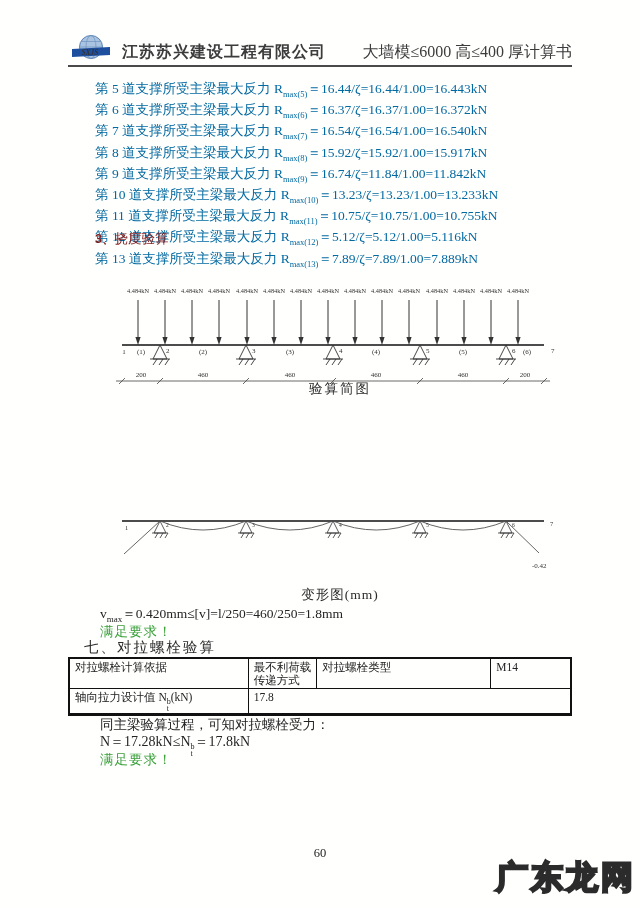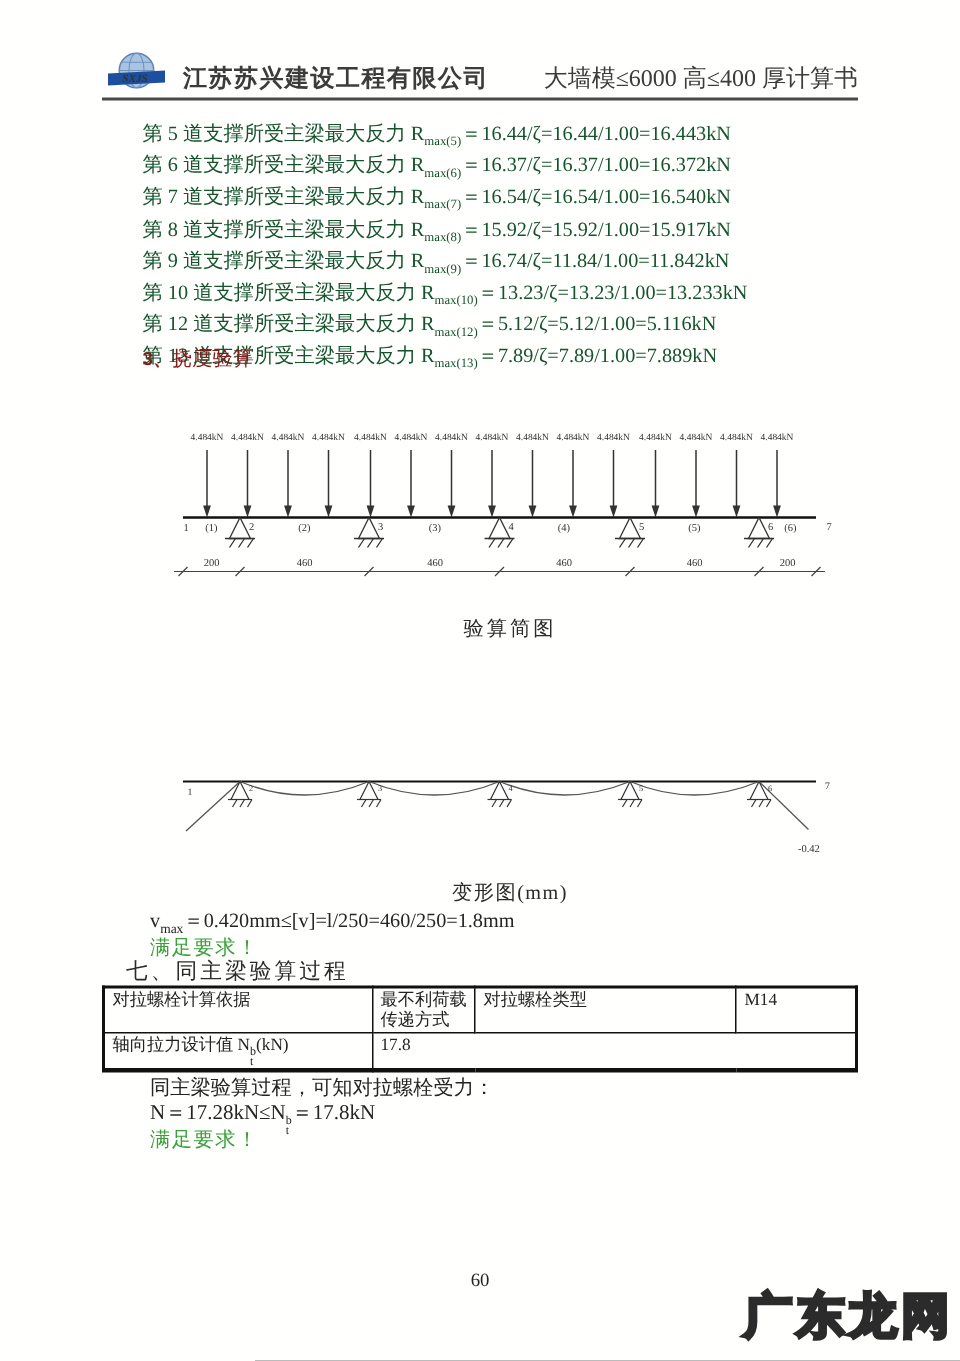--- a/index.html
+++ b/index.html
@@ -9,31 +9,31 @@
     background:#fffffe; overflow:hidden;
     font-family:"Liberation Serif","DejaVu Serif",serif;
     color:#2e2e2e;
   }
   
   .hdr-company { position:absolute; left:122px; top:42px; font-size:16px; color:#3c3c3c; letter-spacing:1px;font-weight:bold; }
   .hdr-title   { position:absolute; right:68px; top:42px; font-size:16px; color:#3c3c3c; }
   .hdr-rule    { position:absolute; left:68px; top:65px; width:504px; height:2px; background:#4a4a4a; }
   .logo { position:absolute; left:70px; top:33px; width:48px; height:34px; }
   
-  .calc { position:absolute; left:95px; top:81px; width:480px; font-size:13.5px; line-height:16.5px; color:#14532d; }
+  .calc { position:absolute; left:95px; top:81px; width:480px; font-size:13.5px; line-height:16.5px; color:#0369a1; }
   .calc sub { font-size:8.5px; }
   
   .h3  { position:absolute; left:95px; top:230px; font-size:13.5px; color:#7f1d1d; }
   .h3 b { font-family:"Liberation Sans",sans-serif; font-size:12.5px; }
   .h7  { position:absolute; left:84px; top:638px; font-size:14.5px; color:#2a2a2a; letter-spacing:2px; }
   
   .svg-load   { position:absolute; left:110px; top:283px; }
   .svg-deform { position:absolute; left:110px; top:506px; }
   .cap { position:absolute; left:110px; width:460px; text-align:center; font-size:13.5px; color:#2a2a2a; letter-spacing:2px; }
-  .cap1 { top:410px; }
+  .cap1 { top:380px; }
   .cap2 { top:586px; letter-spacing:1px; }
   svg text { font-family:"Liberation Serif","DejaVu Serif",serif; fill:#333; }
   
   .fline { position:absolute; left:100px; font-size:13.5px; color:#242424; }
   .fline sub { font-size:9px; }
   .green { color:#3aa03a; letter-spacing:1px; }
   .stack { display:inline-flex; flex-direction:column; font-size:8px; line-height:6.5px; vertical-align:-3px; text-align:left; }
   
   .bolt-table { position:absolute; left:68px; top:657px; width:504px; border-collapse:collapse;
                 font-size:11.5px; color:#222; border:2px solid #111; border-bottom-width:3px; }
@@ -66,20 +66,21 @@
   <div class="hdr-title">大墙模≤6000 高≤400 厚计算书</div>
   <div class="hdr-rule"></div>
 
   <div class="calc">
     <div><span>第 5 道支撑所受主梁最大反力 R</span><sub>max(5)</sub><span>＝16.44/ζ=16.44/1.00=16.443kN</span></div>
     <div><span>第 6 道支撑所受主梁最大反力 R</span><sub>max(6)</sub><span>＝16.37/ζ=16.37/1.00=16.372kN</span></div>
     <div><span>第 7 道支撑所受主梁最大反力 R</span><sub>max(7)</sub><span>＝16.54/ζ=16.54/1.00=16.540kN</span></div>
     <div><span>第 8 道支撑所受主梁最大反力 R</span><sub>max(8)</sub><span>＝15.92/ζ=15.92/1.00=15.917kN</span></div>
     <div><span>第 9 道支撑所受主梁最大反力 R</span><sub>max(9)</sub><span>＝16.74/ζ=11.84/1.00=11.842kN</span></div>
     <div><span>第 10 道支撑所受主梁最大反力 R</span><sub>max(10)</sub><span>＝13.23/ζ=13.23/1.00=13.233kN</span></div>
+    <div><span>第 11 道支撑所受主梁最大反力 R</span><sub>max(11)</sub><span>＝10.75/ζ=10.75/1.00=10.755kN</span></div>
     <div><span>第 12 道支撑所受主梁最大反力 R</span><sub>max(12)</sub><span>＝5.12/ζ=5.12/1.00=5.116kN</span></div>
     <div><span>第 13 道支撑所受主梁最大反力 R</span><sub>max(13)</sub><span>＝7.89/ζ=7.89/1.00=7.889kN</span></div>
   </div>
 
   <div class="h3"><b>3、</b><span>挠度验算</span></div>
 
   <svg class="svg-load" width="460" height="112" viewBox="0 0 460 112">
 
     <g font-size="6.3" text-anchor="middle">
       <text x="28" y="10">4.484kN</text>
@@ -260,21 +261,21 @@
       <text x="402" y="21" font-size="5.5">6</text>
       <text x="440" y="20">7</text>
     </g>
     <text x="422" y="62" font-size="7">-0.42</text>
   </svg>
   <div class="cap cap2">变形图(mm)</div>
 
   <div class="fline" style="top:605px;"><span>v</span><sub>max</sub><span>＝0.420mm≤[v]=l/250=460/250=1.8mm</span></div>
   <div class="fline green" style="top:623px;">满足要求！</div>
 
-  <div class="h7"><span>七、</span><span>同主梁验算过程</span></div>
+  <div class="h7"><span>七、</span><span>对拉螺栓验算</span></div>
 
   <table class="bolt-table">
     <tbody>
         <tr class="row1">
       <td class="c1">对拉螺栓计算依据</td>
       <td class="c2">最不利荷载传递方式</td>
       <td class="c3">对拉螺栓类型</td>
       <td class="c4">M14</td>
     </tr>
     <tr class="row2">

